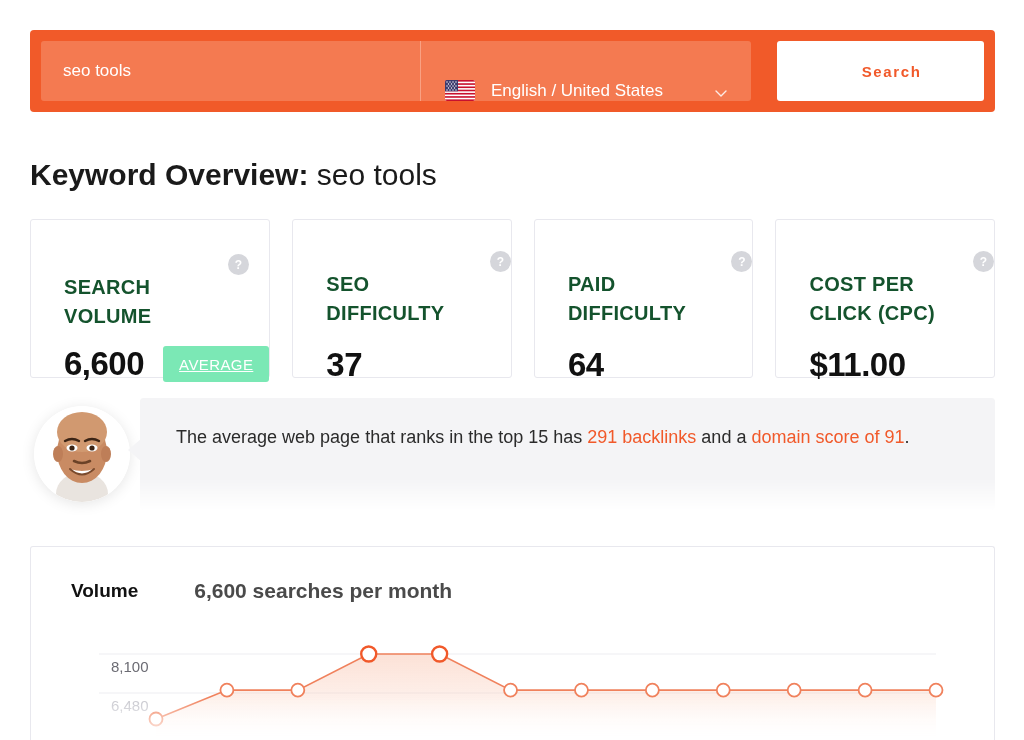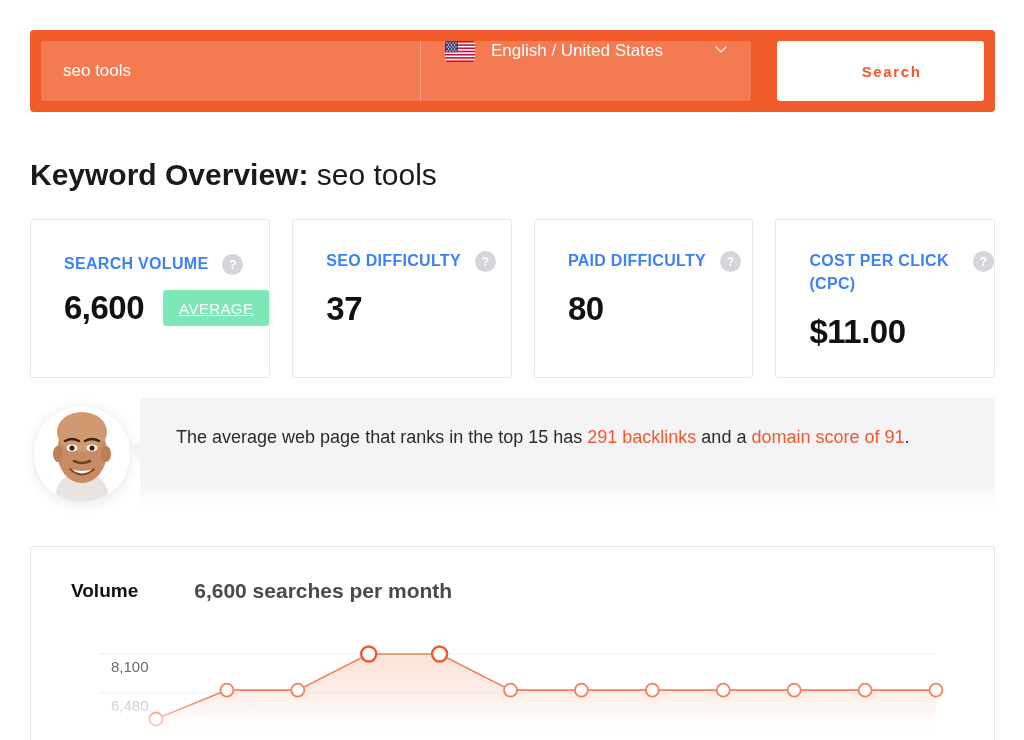--- a/index.html
+++ b/index.html
@@ -28,21 +28,21 @@
     font-family: "Liberation Sans", sans-serif;
     font-size: 17px; color: #ffffff;
     padding: 0 22px;
   }
   .search-input::placeholder { color: #ffffff; opacity: 1; }
   .divider-v { width: 1px; height: 60px; background: #F9A183; }
   .lang-select {
     height: 60px; width: 332px;
     background: #F47A51;
     border-radius: 0 3px 3px 0;
-    display: flex; align-items: flex-start;
+    display: flex; align-items: flex-end;
     padding: 0 22px 0 24px;
     cursor: pointer;
   }
   .flag {
     width: 30px; height: 21px;
     border-radius: 2px; overflow: hidden;
     flex: 0 0 auto; display: block;
   }
   .lang-label {
     flex: 1 1 auto;
@@ -73,22 +73,22 @@
   .card {
     width: 256px; height: 159px;
     background: #ffffff;
     border: 1px solid #E8E8EE;
     border-radius: 3px;
     padding: 32px 0 0 33px;
     position: relative;
   }
   .card-head { display: flex; align-items: flex-start; }
   .card-label {
-    font-size: 16px; font-weight: bold; color: #3b82f6;
-    letter-spacing: .3px; line-height: 1.45; max-width: 150px;
+    font-size: 20px; font-weight: bold; color: #14532d;
+    letter-spacing: .3px; line-height: 1.45; max-width: 150px; margin-top: 21px;
   }
   .help-icon {
     width: 21px; height: 21px; border-radius: 50%;
     background: #D5D6DB; color: #ffffff;
     font-size: 12px; font-weight: bold;
     display: flex; align-items: center; justify-content: center;
     margin-left: 14px; margin-top: 2px; flex: 0 0 auto; cursor: pointer;
   }
   .card-value-row { display: flex; align-items: center; margin-top: 14px; }
   .card-value { font-size: 33px; font-weight: bold; color: #111111; letter-spacing: -.5px; }
@@ -232,21 +232,21 @@
         <div class="card-value">37</div>
       </div>
     </div>
 
     <div class="card two-line">
       <div class="card-head">
         <div class="card-label">PAID DIFFICULTY</div>
         <div class="help-icon">?</div>
       </div>
       <div class="card-value-row">
-        <div class="card-value">80</div>
+        <div class="card-value">64</div>
       </div>
     </div>
 
     <div class="card two-line">
       <div class="card-head">
         <div class="card-label">COST PER CLICK (CPC)</div>
         <div class="help-icon">?</div>
       </div>
       <div class="card-value-row">
         <div class="card-value">$11.00</div>

